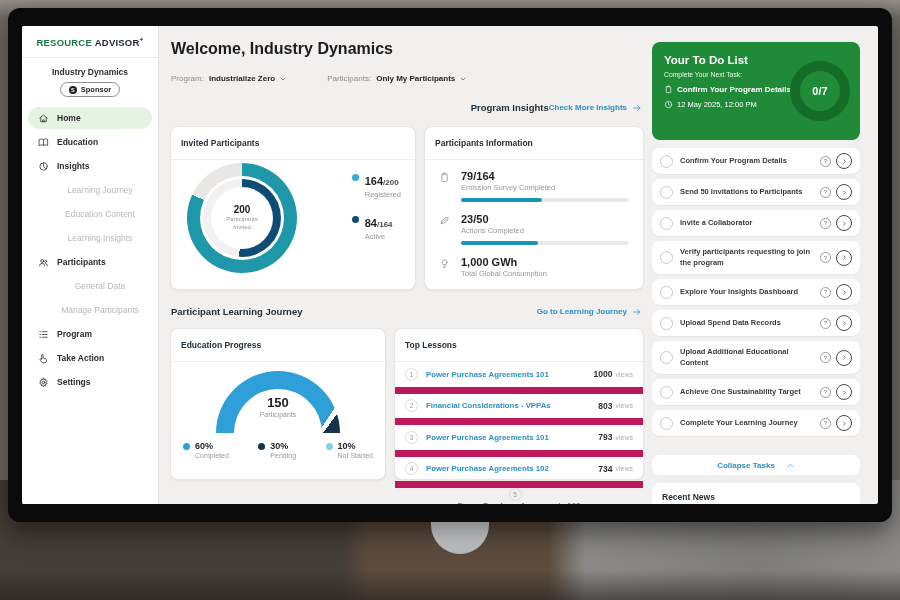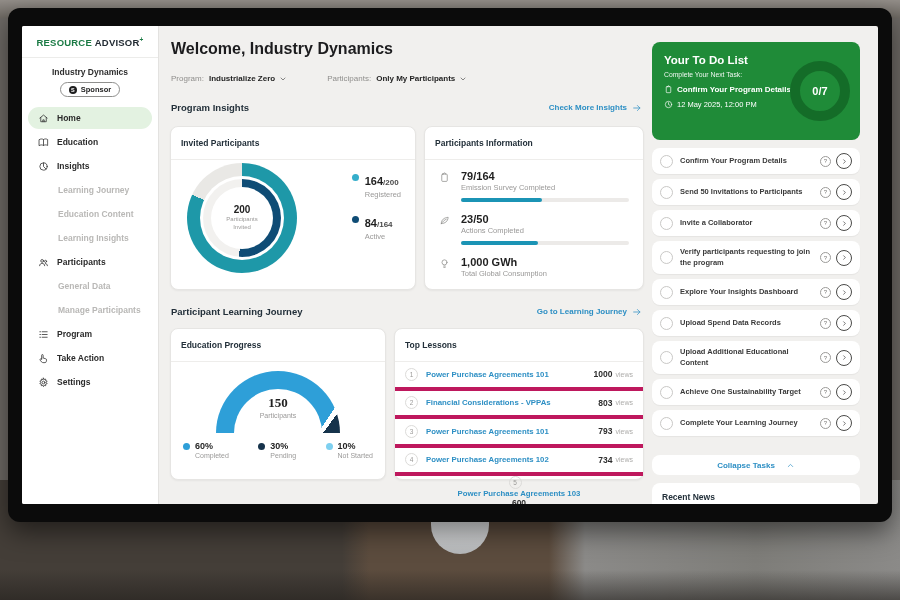--- a/index.html
+++ b/index.html
@@ -33,33 +33,33 @@
   .org{text-align:center;font-size:8.5px;font-weight:bold;color:#2e2e2e;margin-top:9px;}
   .sponsor{display:flex;width:fit-content;margin:5px auto 0;border:1px solid #8f8f8d;
            border-radius:10px;padding:2px 8px;font-size:7.5px;font-weight:bold;color:#222;
            gap:4px;align-items:center;cursor:pointer;}
   .sponsor-dot{width:8px;height:8px;border-radius:50%;background:#1e1e1e;color:#fff;
            font-size:5.5px;display:flex;align-items:center;justify-content:center;}
   .nav{margin-top:10px;}
   .nav-item{display:flex;align-items:center;gap:8px;height:22px;padding:0 10px;margin:2px 6px;
            border-radius:12px;font-size:8.5px;font-weight:bold;color:#2b2b2b;cursor:pointer;}
   .nav-item.active{background:#e3f2e1;}
-  .nav-item.sub{padding-left:30px;color:#b9b8b6;font-weight:bold;}
+  .nav-item.sub{padding-left:30px;color:#b9b8b6;font-weight:normal;justify-content:center;}
   
   .main{position:absolute;left:136px;top:0;width:490px;height:100%;}
   .welcome{position:absolute;left:13px;top:14px;font-size:16px;font-weight:bold;color:#1c1c1e;}
   .selects{position:absolute;left:13px;top:48px;display:flex;gap:40px;align-items:center;
            font-size:8px;color:#8f8e8c;}
   .sel{display:flex;cursor:pointer;}
   .sel-val{font-weight:bold;color:#1f1f1f;margin-left:5px;}
   .sel .ico{margin-left:4px;}
   .sel .ico svg{width:8px;height:8px;}
   .section-row{position:absolute;left:13px;width:471px;display:flex;
            justify-content:space-between;align-items:center;}
-  #row-insights{top:76px;}
+  #row-insights{top:76px;justify-content:flex-end;}
   #row-journey{top:280px;}
   .section-title{font-size:9.5px;font-weight:bold;color:#23303a;}
   .section-link{font-size:8px;font-weight:bold;color:#2d8fc4;display:flex;gap:5px;
            align-items:center;cursor:pointer;}
   .section-link .ico svg{width:10px;height:10px;stroke:#2d8fc4;}
   .card{position:absolute;background:#fff;border:1px solid #e6e5e3;border-radius:8px;
            box-shadow:0 1px 2px rgba(0,0,0,.05);}
   .card-header{height:24px;line-height:24px;padding:4px 10px;border-bottom:1px solid #eeedeb;
            font-size:8.5px;font-weight:bold;color:#23303a;}
   #card-invited{left:12px;top:100px;width:244px;height:162px;}
@@ -90,31 +90,31 @@
   .info-lab{font-size:7.5px;color:#9a9998;margin-top:1px;}
   .info-track{height:4px;border-radius:2px;background:#eceae8;margin-top:6px;}
   .info-fill{height:4px;border-radius:2px;background:#1b94b5;}
   
   .gauge-wrap{position:absolute;left:50%;transform:translateX(-50%);top:42px;width:124px;
            height:62px;overflow:hidden;}
   .gauge{width:124px;height:124px;border-radius:50%;}
   .gauge-hole{position:absolute;left:18px;top:18px;width:88px;height:88px;border-radius:50%;
            background:#fff;}
   .gauge-center{position:absolute;left:0;top:24px;width:124px;text-align:center;}
-  .gauge-num{font-size:13px;font-weight:bold;color:#222;font-family:Liberation Serif, serif;}
+  .gauge-num{font-size:13px;font-weight:bold;color:#222;}
   .gauge-lab{font-size:7px;color:#9a9998;margin-top:1px;}
   .gauge-legend{position:absolute;left:12px;top:112px;width:190px;display:flex;
            justify-content:space-between;}
   .gleg{position:relative;padding-left:12px;}
   .gleg-dot{position:absolute;left:0;top:2px;width:7px;height:7px;border-radius:50%;}
   .gleg-val{font-size:9px;font-weight:bold;color:#1f1f1f;}
   .gleg-lab{font-size:7px;color:#9a9998;margin-top:1px;}
   
   .lesson-row{display:flex;align-items:center;height:24.5px;padding:0 10px;
-           border-bottom:4px solid #be185d;cursor:pointer;}
+           border-bottom:7px solid #be185d;cursor:pointer;}
   .lesson-row:last-child{border-bottom:none;flex-direction:column;}
   .lesson-rank{width:11px;height:11px;border:1px solid #dcdbd9;border-radius:50%;
            font-size:6.5px;color:#9b9a98;display:flex;align-items:center;justify-content:center;
            margin-right:8px;flex:none;}
   .lesson-title{font-size:7.8px;font-weight:bold;color:#2d8fc4;flex:1;}
   .lesson-views{font-size:8.5px;font-weight:bold;color:#2d2d2d;}
   .lesson-unit{font-size:7px;color:#aeadab;margin-left:3px;}
   
   .rightcol{position:absolute;left:626px;top:0;width:230px;height:100%;}
   .todo-card{position:absolute;left:4px;top:16px;width:208px;height:98px;background:#1f8b38;

